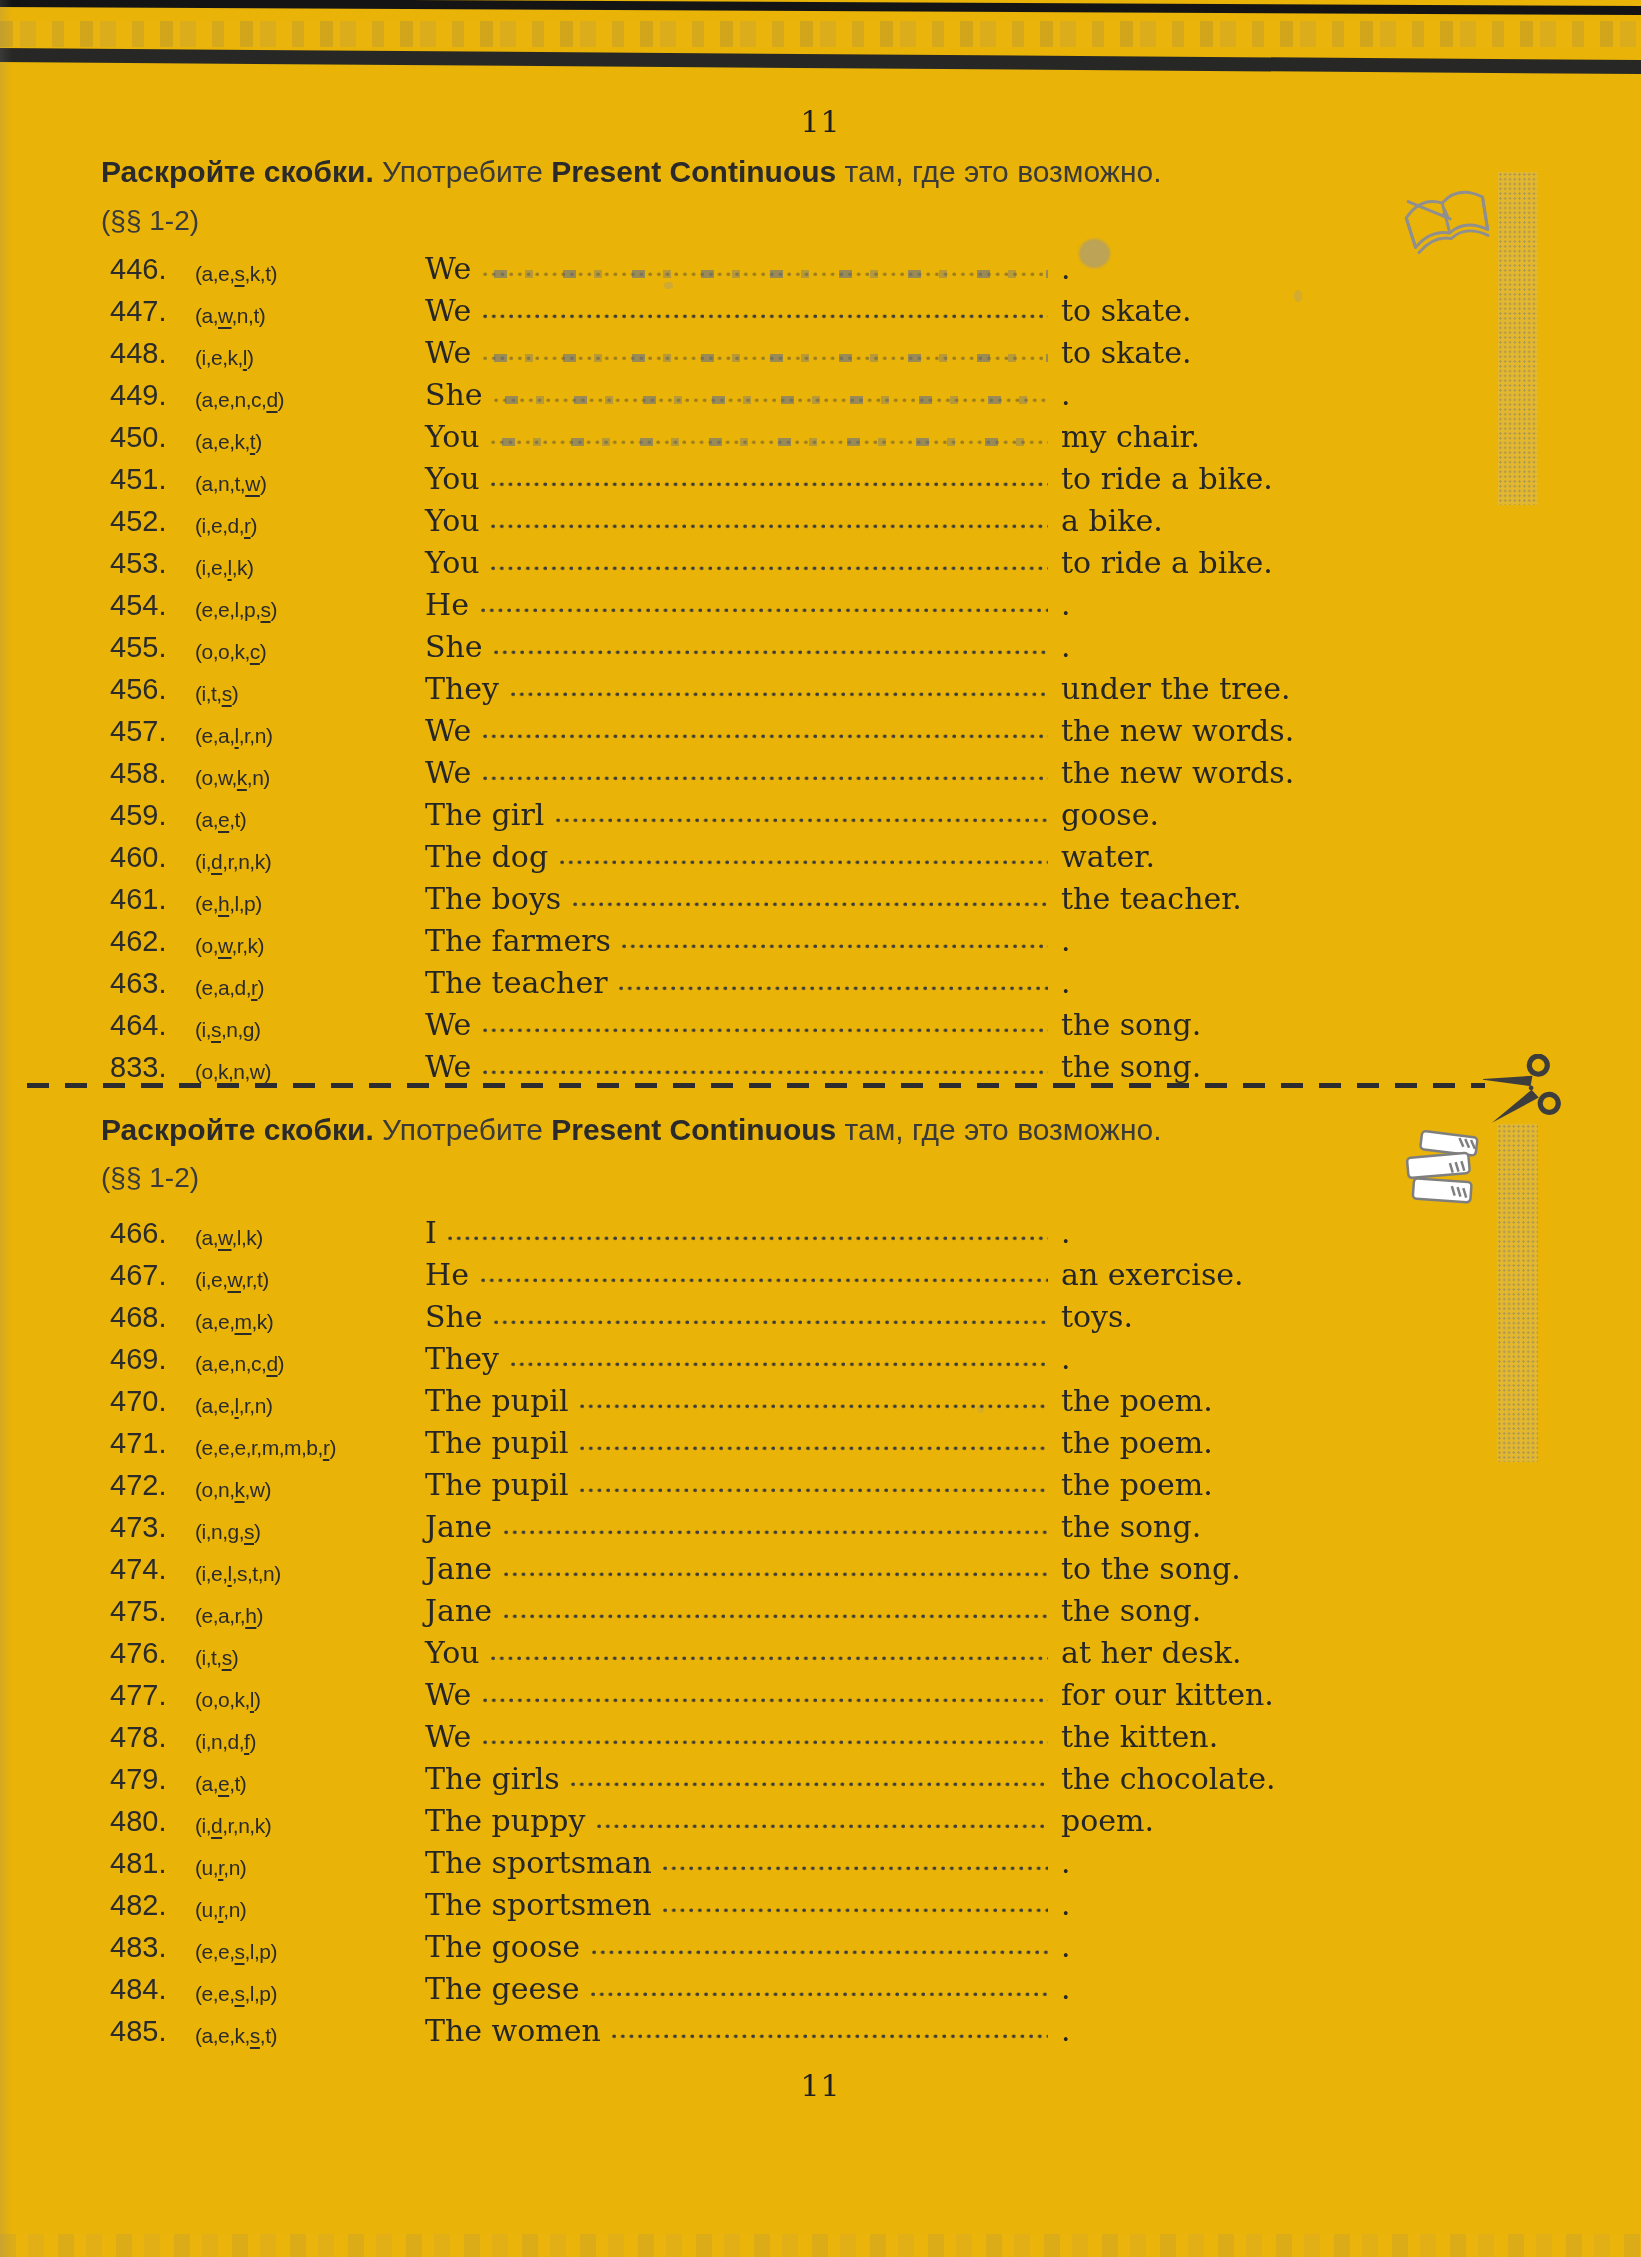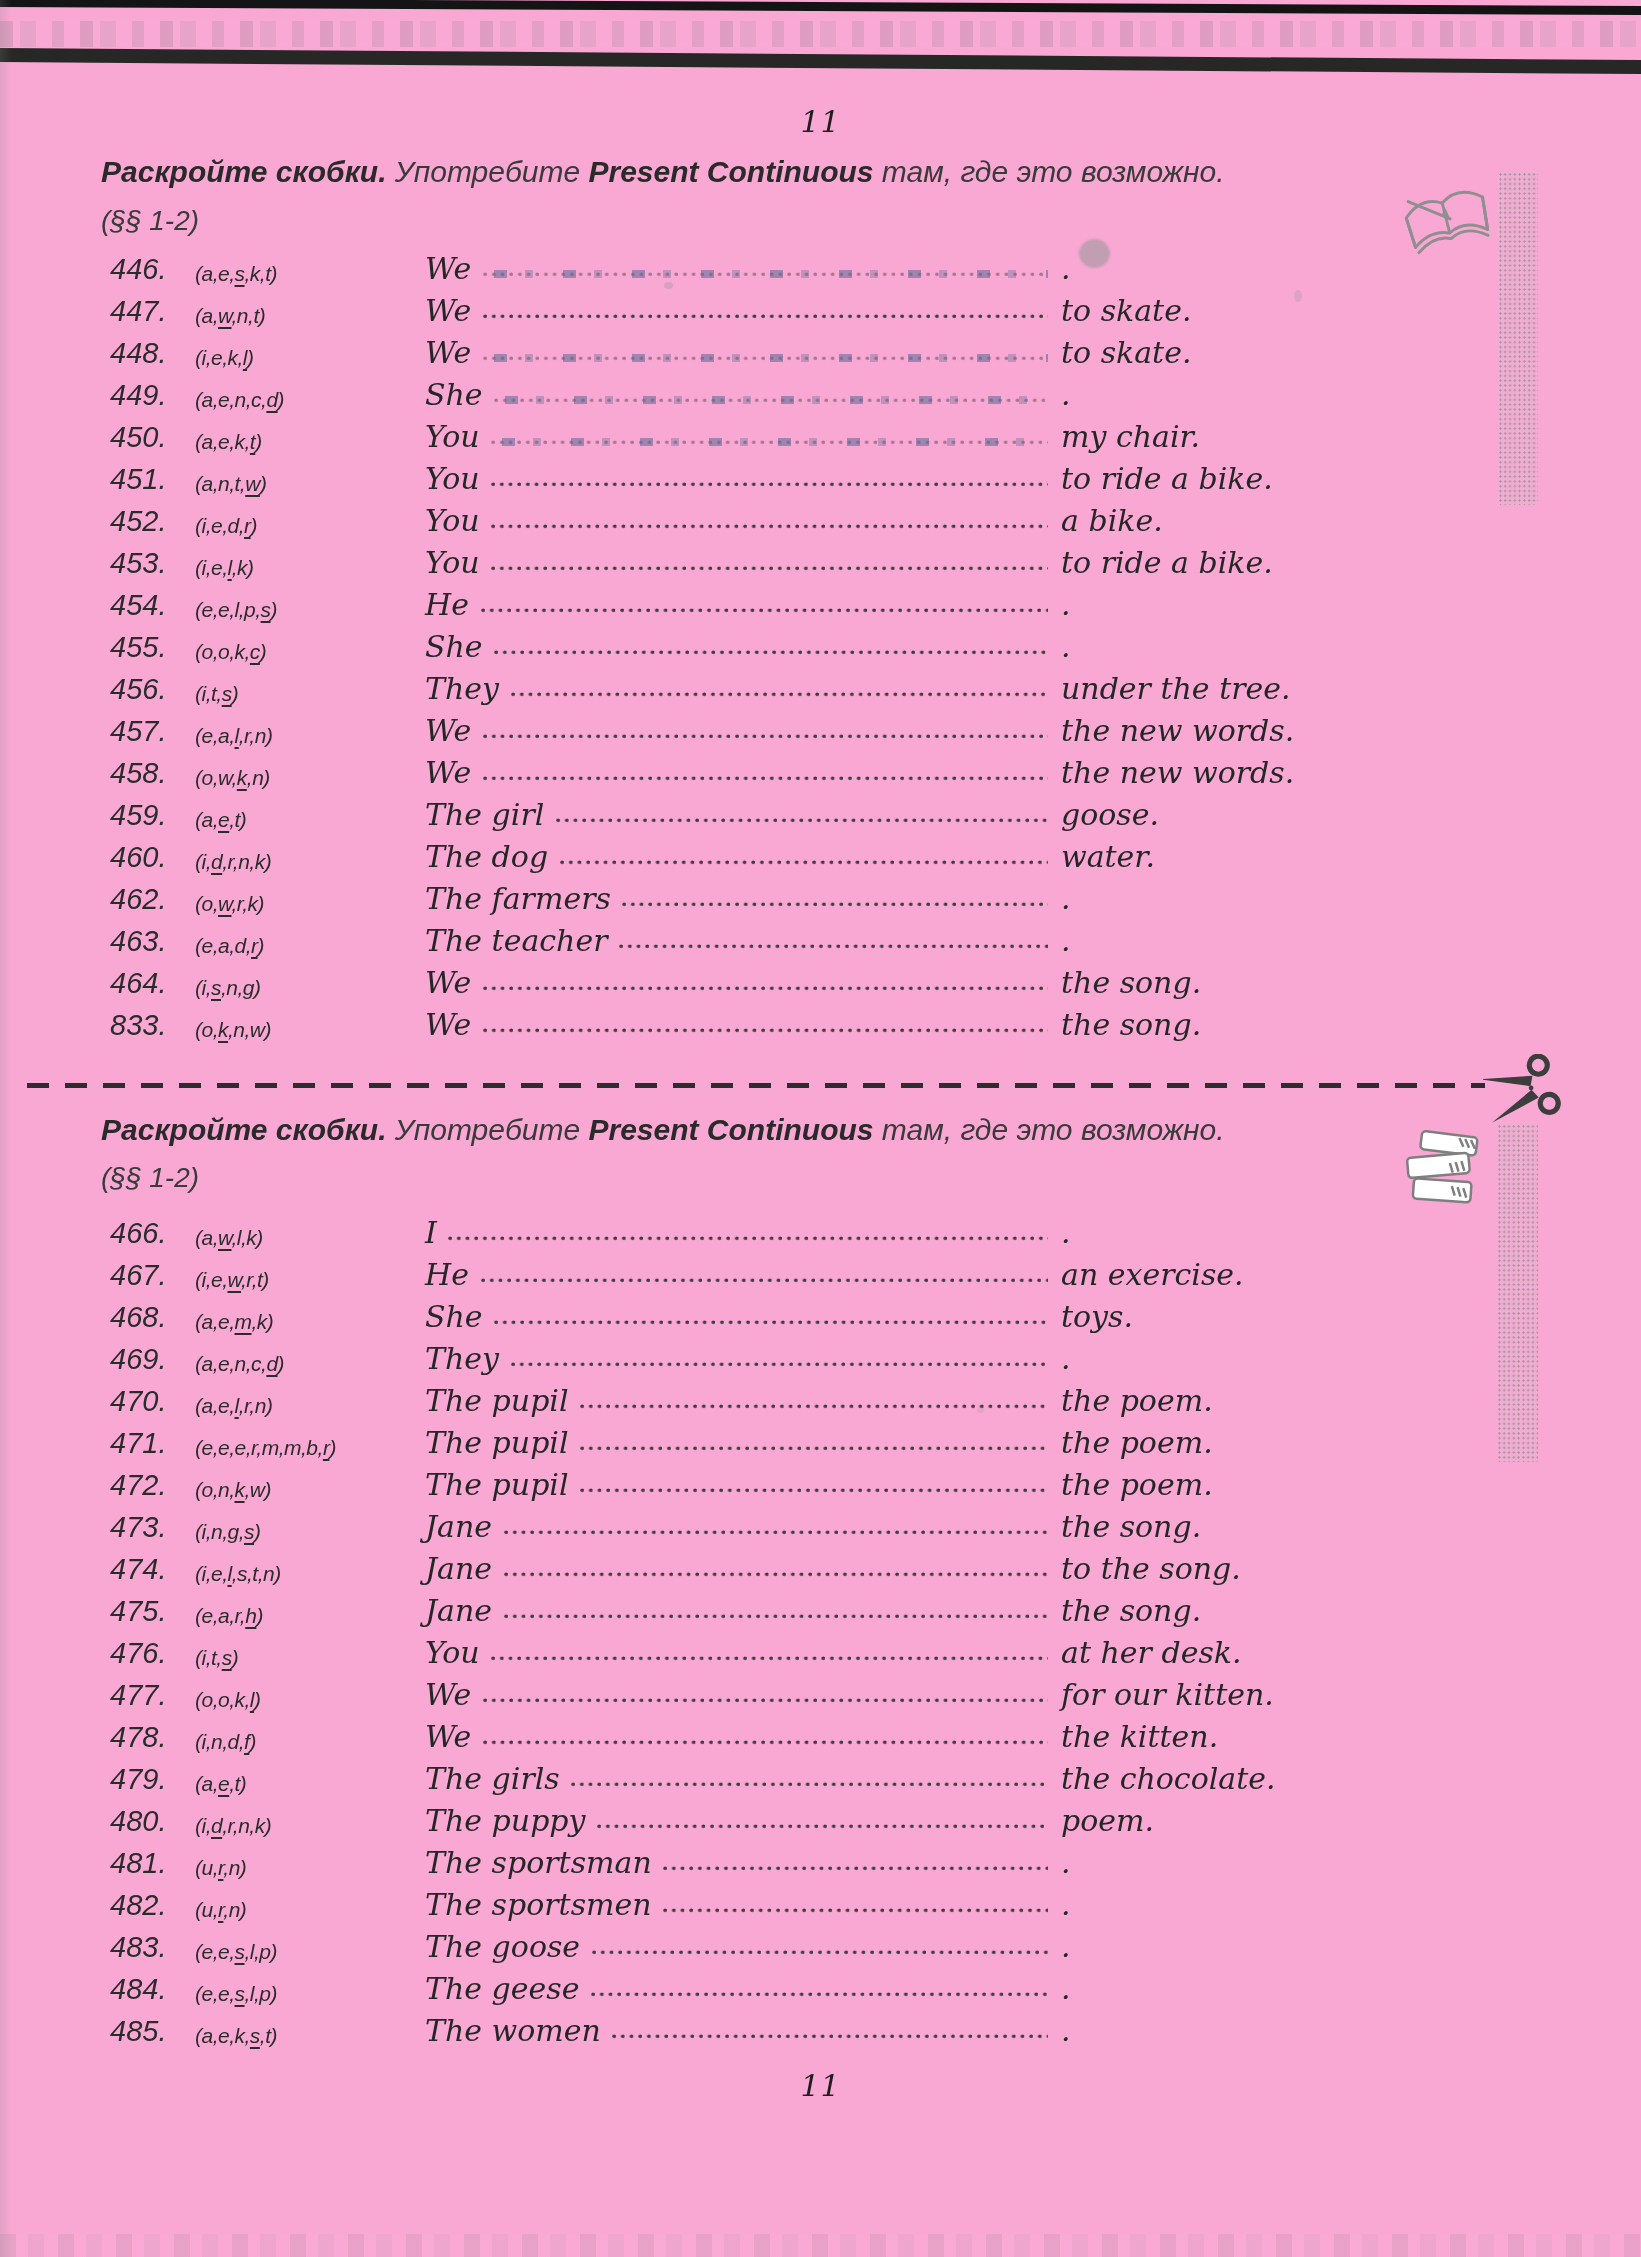--- a/index.html
+++ b/index.html
@@ -1,18 +1,18 @@
 <!DOCTYPE html>
 <html><head>
 <meta charset="utf-8">
 <style>
   html,body{margin:0;padding:0;}
   body{width:1641px;height:2257px;position:relative;background:#f6f6f3;
        font-family:"Liberation Sans",sans-serif;color:#1f1f1f;overflow:hidden;}
-  .page{position:absolute;inset:0;background:#f9a8d4;font-style:italic;}
+  .page{position:absolute;inset:0;background:#eab308;}
 
   
   .scan-bar-thin{position:absolute;top:-1.9px;left:0;width:1651px;height:8.7px;background:#141414;
        transform:rotate(0.28deg);transform-origin:left top;}
   .scan-noise-top{position:absolute;top:21px;left:0;width:1641px;height:26px;opacity:.55;
        background:repeating-linear-gradient(90deg,
          rgba(110,110,110,.35) 0 12.6px, rgba(220,220,220,.05) 12.6px 20px,
          rgba(140,140,140,.28) 20px 36px, rgba(230,230,230,.04) 36px 52px,
          rgba(125,125,125,.32) 52px 64px, rgba(235,235,235,.03) 64px 80px);
        filter:blur(0.6px);}
@@ -198,20 +198,27 @@
         <span class="tail">goose.</span>
       </div>
       <div class="row">
         <span class="num">460.</span>
         <span class="hint">(i,<u>d</u>,r,n,k)</span>
         <span class="subject">The dog</span>
         <span class="dots"></span>
         <span class="tail">water.</span>
       </div>
       <div class="row">
+        <span class="num">461.</span>
+        <span class="hint">(e,<u>h</u>,l,p)</span>
+        <span class="subject">The boys</span>
+        <span class="dots"></span>
+        <span class="tail">the teacher.</span>
+      </div>
+      <div class="row">
         <span class="num">462.</span>
         <span class="hint">(o,<u>w</u>,r,k)</span>
         <span class="subject">The farmers</span>
         <span class="dots"></span>
         <span class="tail">.</span>
       </div>
       <div class="row">
         <span class="num">463.</span>
         <span class="hint">(e,a,d,<u>r</u>)</span>
         <span class="subject">The teacher</span>

